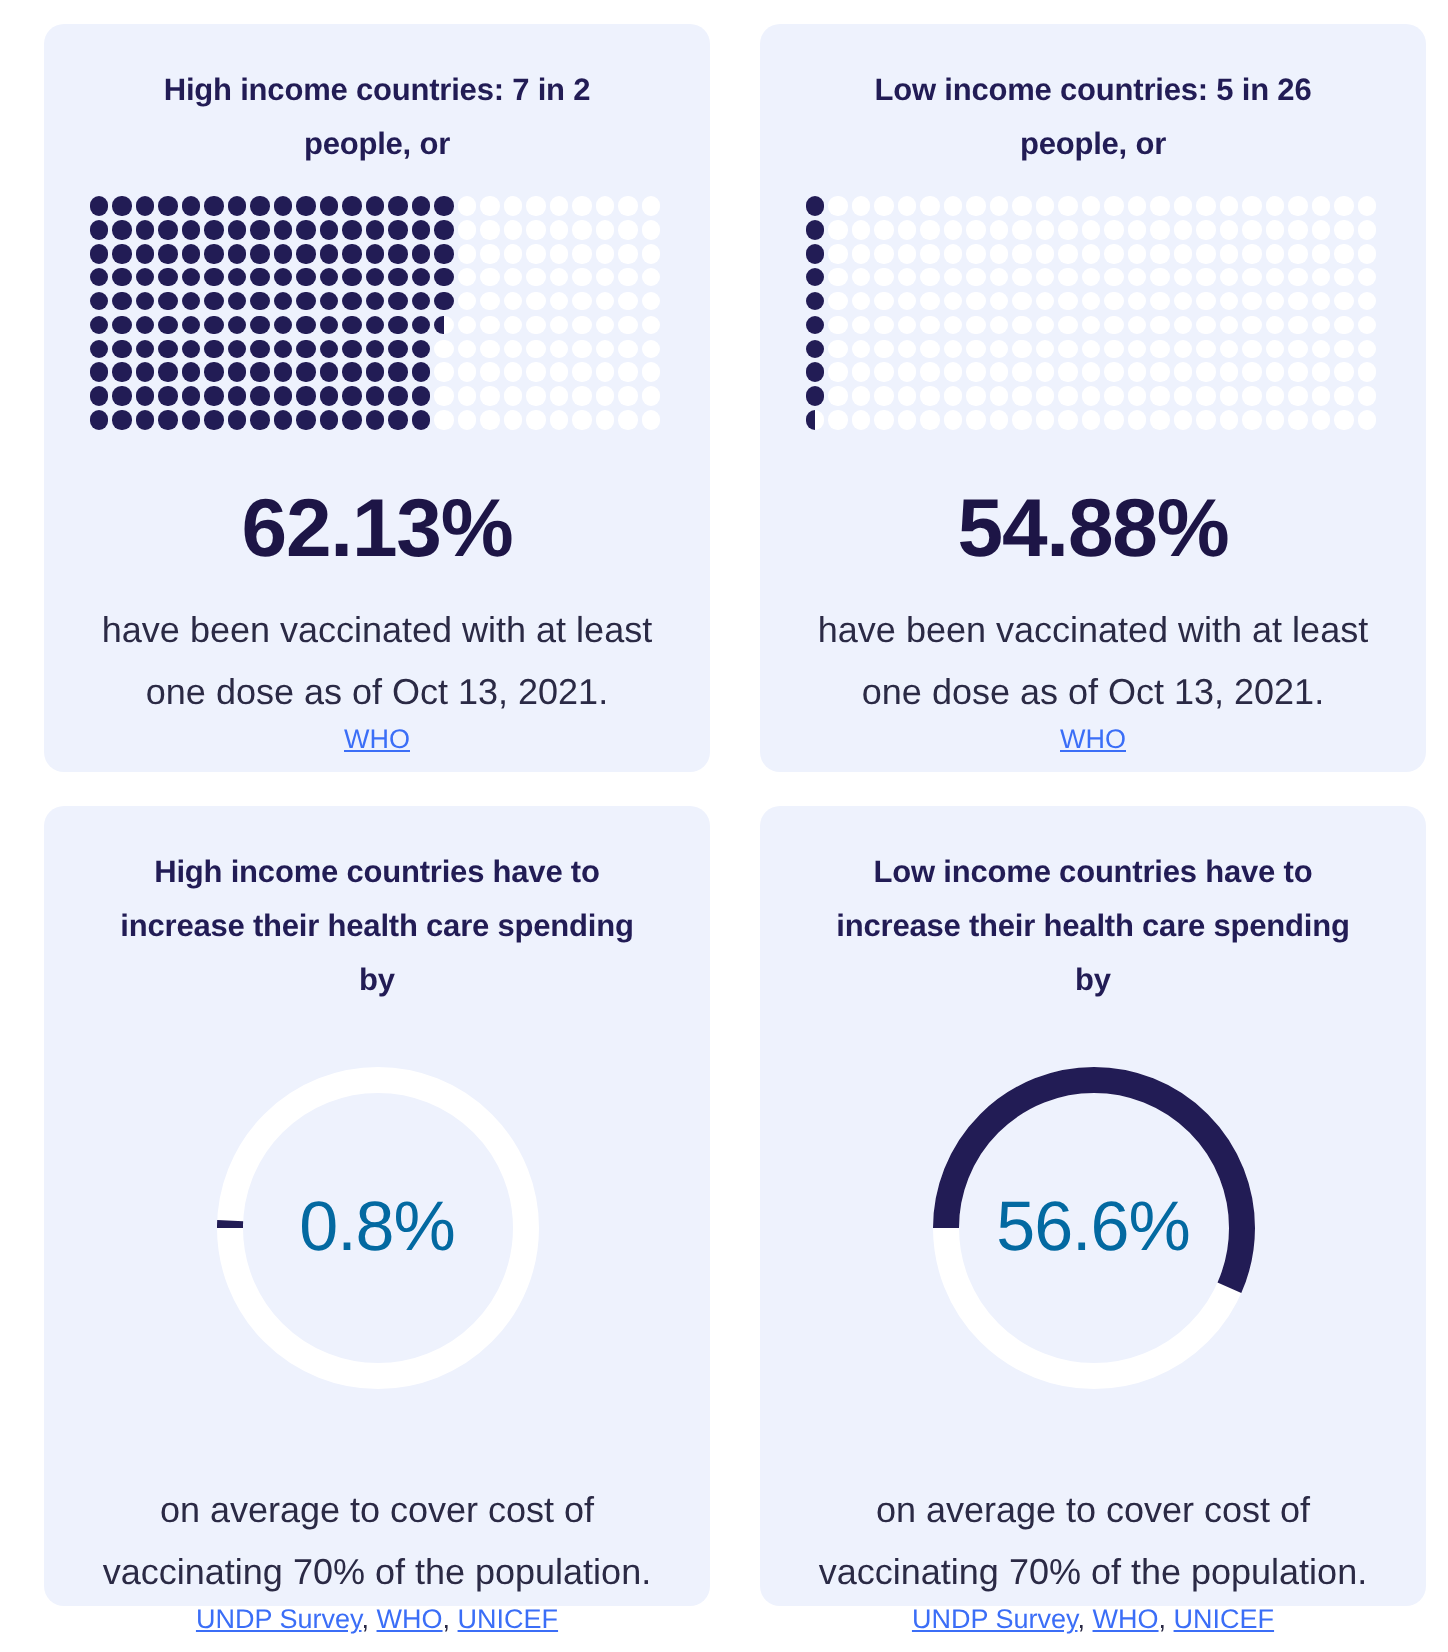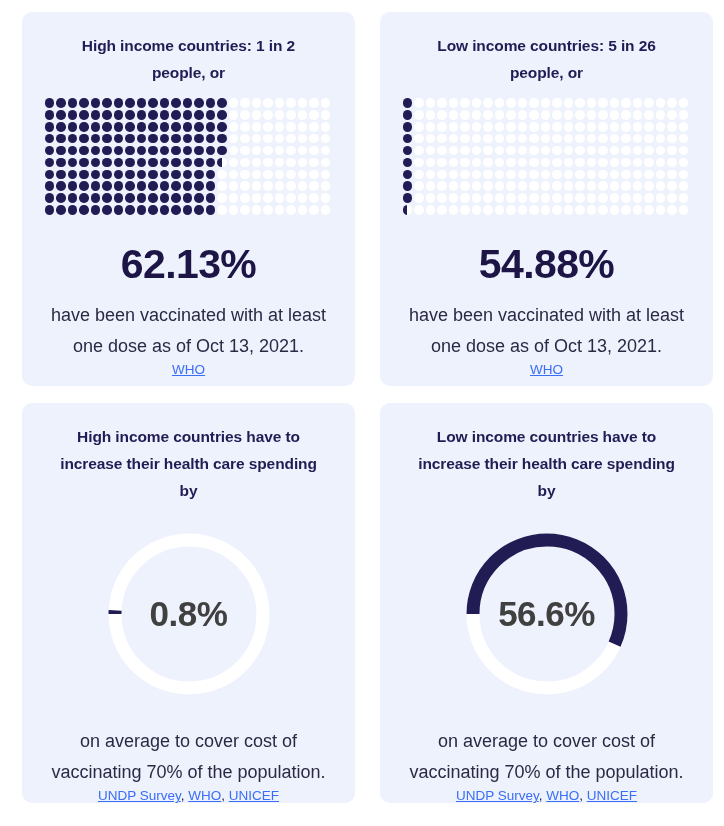--- a/index.html
+++ b/index.html
@@ -101,36 +101,36 @@
   .donut-wrap svg {
     display: block;
     transform: rotate(-90deg);
   }
   .donut-label {
     position: absolute;
     inset: 0;
     display: flex;
     align-items: center;
     justify-content: center;
-    color: #404040;
+    color: #0369a1;
     font-size: 35px;
-    font-weight: bold;
+    font-weight: normal;
     letter-spacing: -0.5px;
   }
   .bottom-text {
-    margin-top: 22px;
+    margin-top: 36px;
   }
 </style>
 </head>
 <body>
 
 <div class="grid">
 
   <div class="card">
-    <div class="card-title">High income countries: 1 in 2 people, or</div>
+    <div class="card-title">High income countries: 7 in 2 people, or</div>
     <div class="dot-wrap">
       <div class="dot-grid">
           <div class="dot on"></div>
           <div class="dot on"></div>
           <div class="dot on"></div>
           <div class="dot on"></div>
           <div class="dot on"></div>
           <div class="dot on"></div>
           <div class="dot on"></div>
           <div class="dot on"></div>

